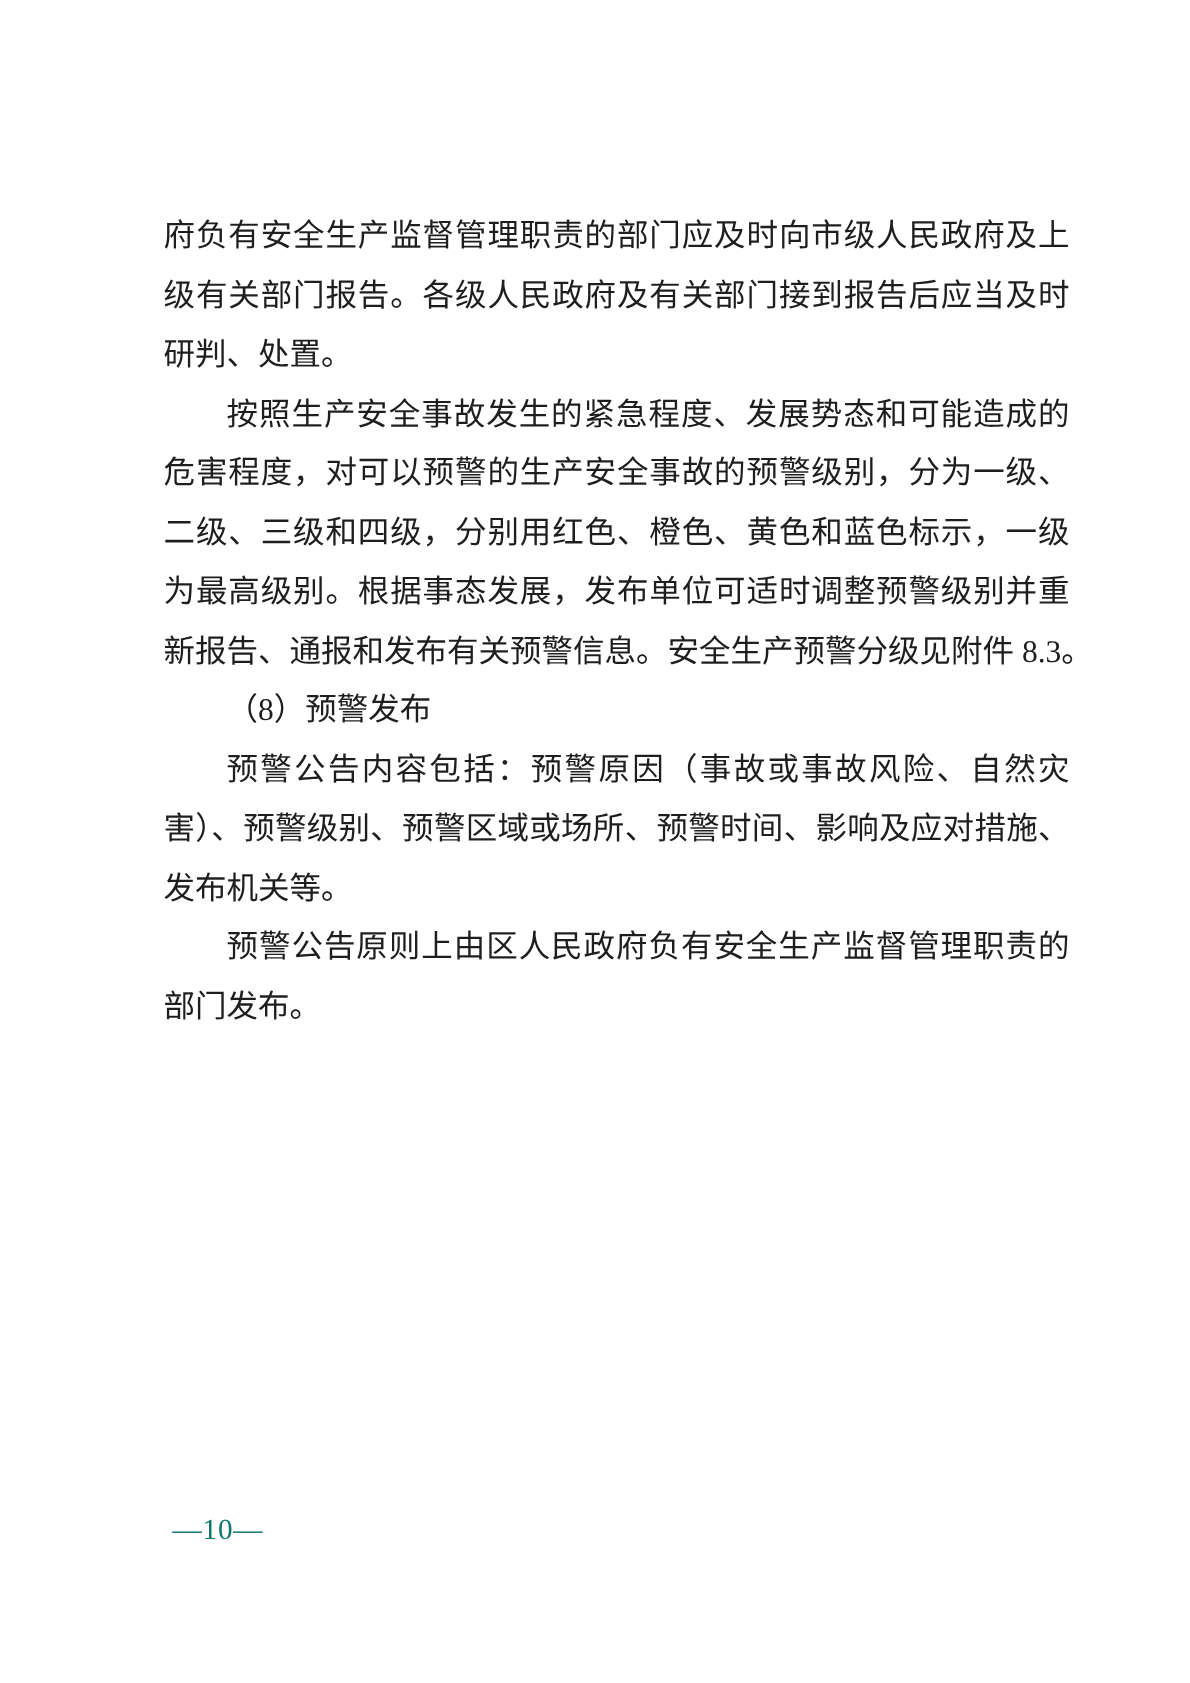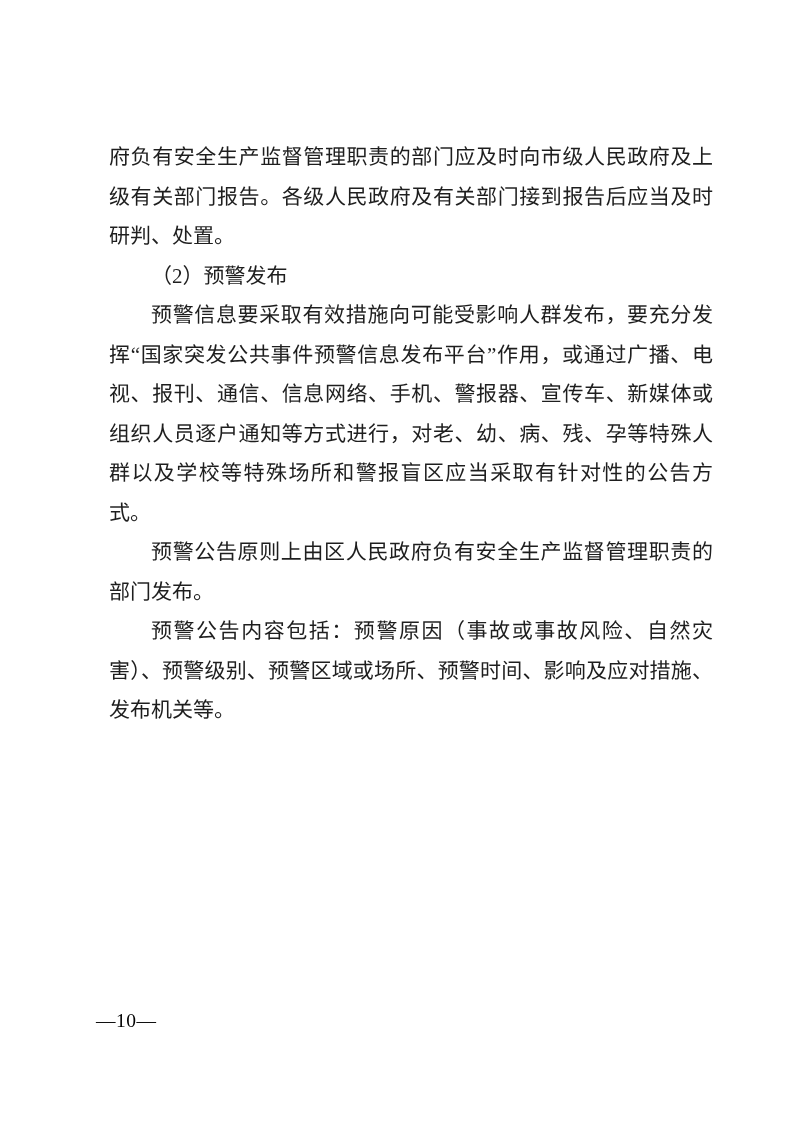--- a/index.html
+++ b/index.html
@@ -34,43 +34,43 @@
   .content p.indent {
     text-indent: 42px;
   }
   
   .num-suffix {
     white-space: nowrap;
     margin-right: -22px;
   }
   .footer {
     position: absolute;
-    left: 96px;
+    left: 115px;
     top: 1008px;
     font-size: 19.5px;
     line-height: 26px;
     letter-spacing: 0.5px;
-    color: #000000;
+    color: #0f766e;
   }
 </style>
 </head>
 <body>
 
 <div class="page">
   <div class="content">
 
     <p class="para">府负有安全生产监督管理职责的部门应及时向市级人民政府及上级有关部门报告。各级人民政府及有关部门接到报告后应当及时研判、处置。</p>
 
 
+    <p class="para indent"><span>按照生产安全事故发生的紧急程度、发展势态和可能造成的危害程度，对可以预警的生产安全事故的预警级别，分为一级、二级、三级和四级，分别用红色、橙色、黄色和蓝色标示，一级为最高级别。根据事态发展，发布单位可适时调整预警级别并重新报告、通报和发布有关预警信息。安全生产预警分级见附件</span><span class="num-suffix"> 8.3。</span></p>
 
-    <p class="para indent">（2）预警发布</p>
+    <p class="para indent">（8）预警发布</p>
 
-    <p class="para indent">预警信息要采取有效措施向可能受影响人群发布，要充分发挥“国家突发公共事件预警信息发布平台”作用，或通过广播、电视、报刊、通信、信息网络、手机、警报器、宣传车、新媒体或组织人员逐户通知等方式进行，对老、幼、病、残、孕等特殊人群以及学校等特殊场所和警报盲区应当采取有针对性的公告方式。</p>
+
+    <p class="para indent">预警公告内容包括：预警原因（事故或事故风险、自然灾害）、预警级别、预警区域或场所、预警时间、影响及应对措施、发布机关等。</p>
 
     <p class="para indent">预警公告原则上由区人民政府负有安全生产监督管理职责的部门发布。</p>
-
-    <p class="para indent">预警公告内容包括：预警原因（事故或事故风险、自然灾害）、预警级别、预警区域或场所、预警时间、影响及应对措施、发布机关等。</p>
 
 
   </div>
 
   <div class="footer">—10—</div>
 </div>
 
 </body></html>

